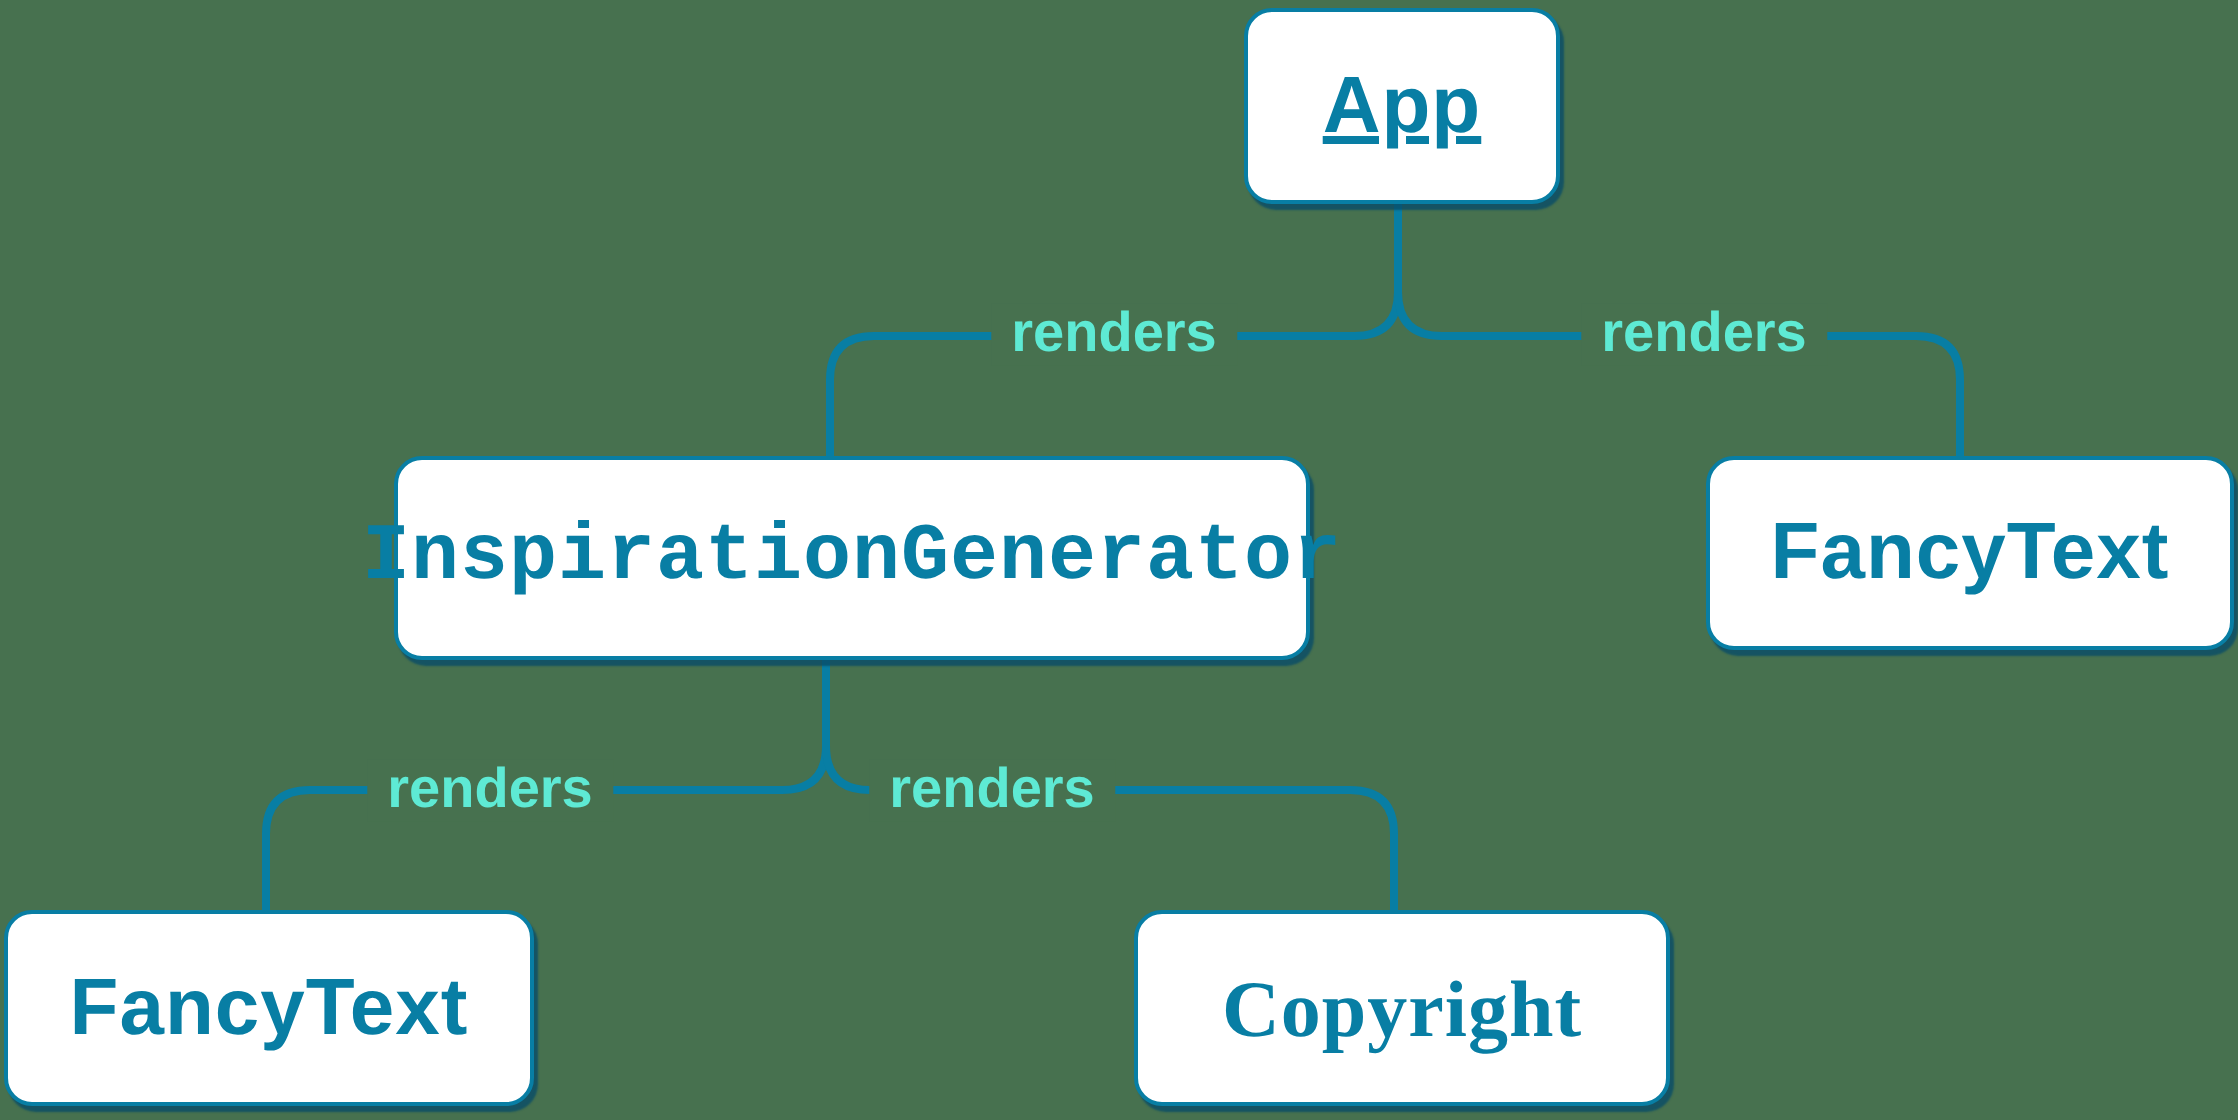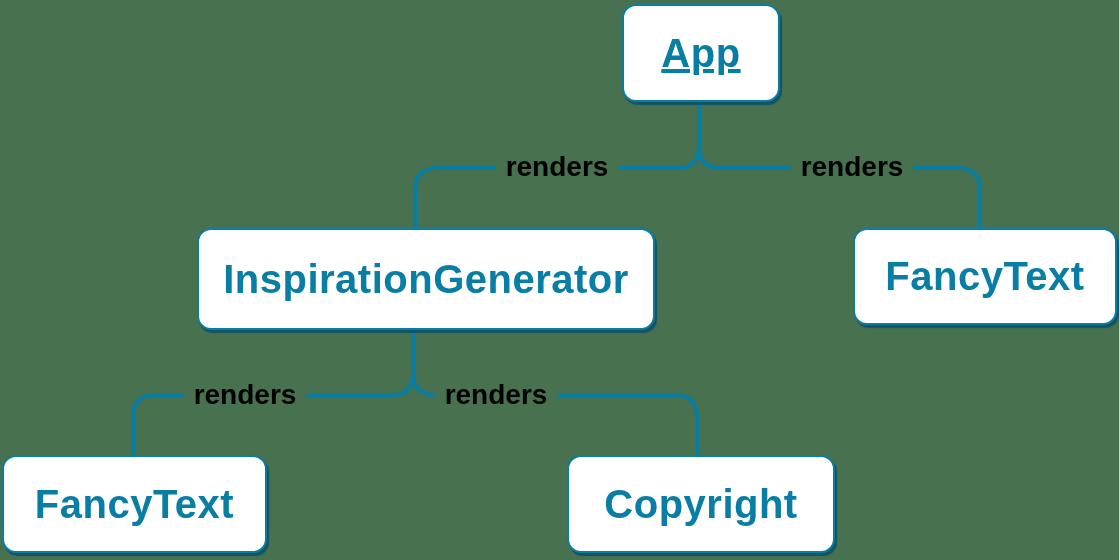--- a/index.html
+++ b/index.html
@@ -40,32 +40,32 @@
     font-size: 40px;
     font-weight: 600;
     letter-spacing: 0.5px;
     box-sizing: border-box;
     white-space: nowrap;
   }
   .edge-label {
     position: absolute;
     transform: translate(-50%, -50%);
     background: #47714f;
-    color: #000000;
+    color: #5eead4;
     font-size: 28px;
     font-weight: 600;
     line-height: 1.1;
     padding: 0 10px;
     white-space: nowrap;
   }
   .node-app        { left: 622px; top: 4px;   width: 158px; height: 98px; text-decoration: underline;  }
-  .node-ig         { left: 197px; top: 228px; width: 458px; height: 102px; }
+  .node-ig         { left: 197px; top: 228px; width: 458px; height: 102px; font-family: Liberation Mono, monospace; }
   .node-ft-right   { left: 853px; top: 228px; width: 264px; height: 97px;  }
   .node-ft-left    { left: 2px;   top: 455px; width: 265px; height: 98px;  }
-  .node-copyright  { left: 567px; top: 455px; width: 268px; height: 98px;  }
+  .node-copyright  { left: 567px; top: 455px; width: 268px; height: 98px; font-family: Liberation Serif, serif;  }
   .label-0 { left: 557px; top: 167px; }
   .label-1 { left: 852px; top: 167px; }
   .label-2 { left: 245px; top: 395px; }
   .label-3 { left: 496px; top: 395px; }
 </style>
 </head>
 <body>
 
 <div class="stage">
 

